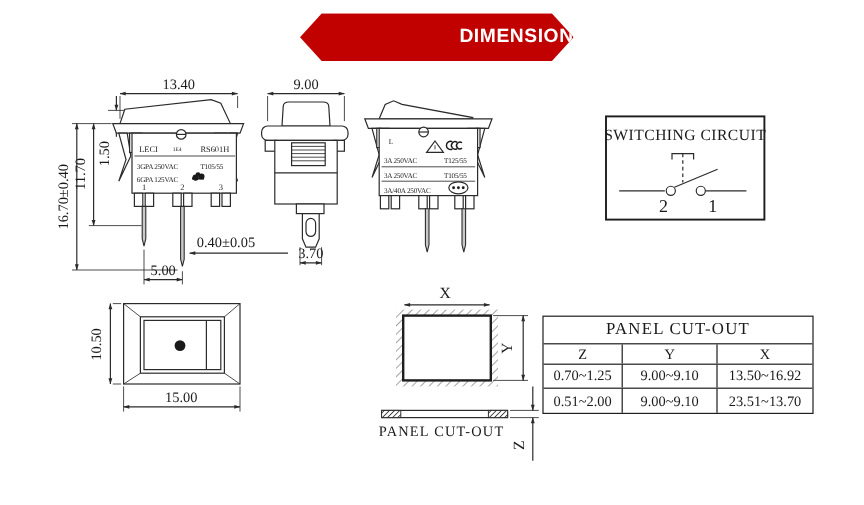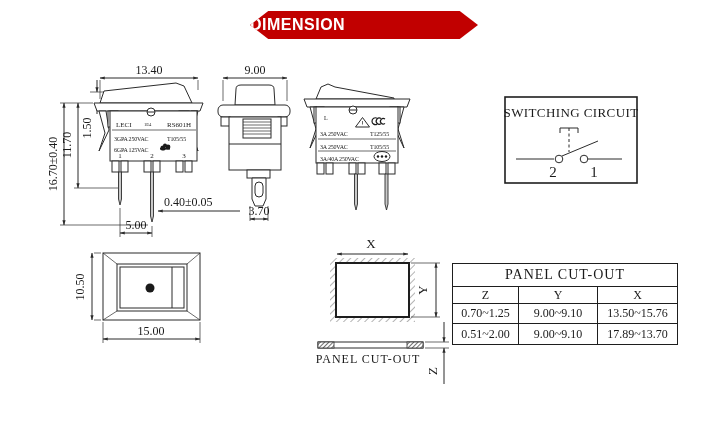--- a/index.html
+++ b/index.html
@@ -2,22 +2,22 @@
 <html><head>
 <meta charset="utf-8">
 <style>
   html,body { margin:0; padding:0; background:#fff; }
   .canvas {
     position:relative; width:720px; height:421px; background:#fff; overflow:hidden;
     font-family:"Liberation Serif", serif; color:#1a1a1a;
   }
   
   .banner {
-    position:absolute; left:250px; top:11px; width:228px; height:28px;
-    background:#c10000; color:#fff; display:flex; align-items:center; justify-content:flex-start;
+    position:absolute; left:250px; top:11px; width:228px; height:40px;
+    background:#c10000; color:#fff; display:flex; align-items:center; justify-content:flex-end;
     font-family:"Liberation Sans", sans-serif; font-weight:bold; font-size:16px; letter-spacing:.5px;
     clip-path:polygon(0% 50%, 8% 0%, 92% 0%, 100% 50%, 92% 100%, 8% 100%);
   }
   
   svg.draw { position:absolute; left:0; top:0; }
   .ln  { fill:none; stroke:#2b2b2b; stroke-width:1; }
   .thin{ fill:none; stroke:#2b2b2b; stroke-width:.7; }
   .fw  { fill:#fff; stroke:#2b2b2b; stroke-width:1; }
   .thk { fill:#fff; stroke:#1e1e1e; stroke-width:2; }
   .pin { fill:#c9c9c9; stroke:#2b2b2b; stroke-width:.9; }
@@ -265,22 +265,22 @@
   <div class="ctable">
     <div class="trow title">PANEL CUT-OUT</div>
     <div class="trow hrow">
       <div class="cell c1">Z</div>
       <div class="cell c2">Y</div>
       <div class="cell c3">X</div>
     </div>
     <div class="trow drow drow1">
       <div class="cell c1">0.70~1.25</div>
       <div class="cell c2">9.00~9.10</div>
-      <div class="cell c3">13.50~15.76</div>
+      <div class="cell c3">13.50~16.92</div>
     </div>
     <div class="trow drow">
       <div class="cell c1">0.51~2.00</div>
       <div class="cell c2">9.00~9.10</div>
-      <div class="cell c3">17.89~13.70</div>
+      <div class="cell c3">23.51~13.70</div>
     </div>
   </div>
 
 </div>
 
 </body></html>

